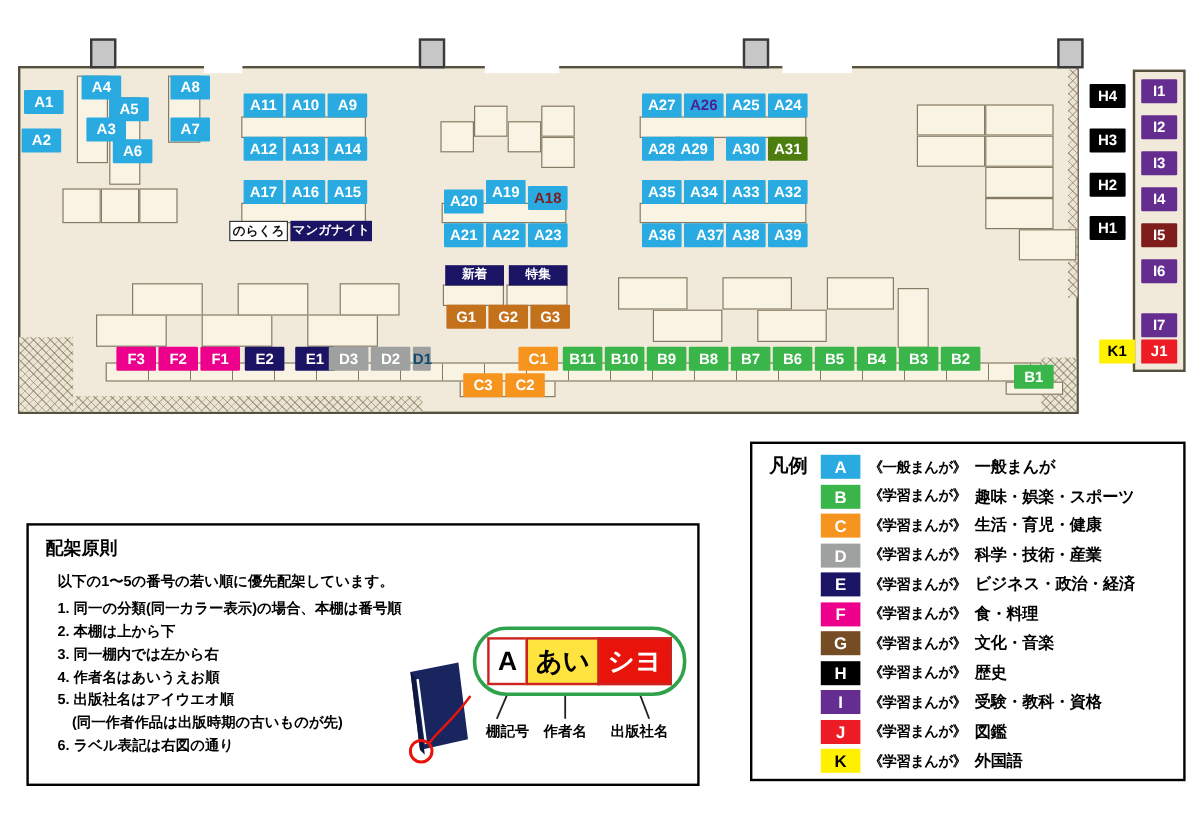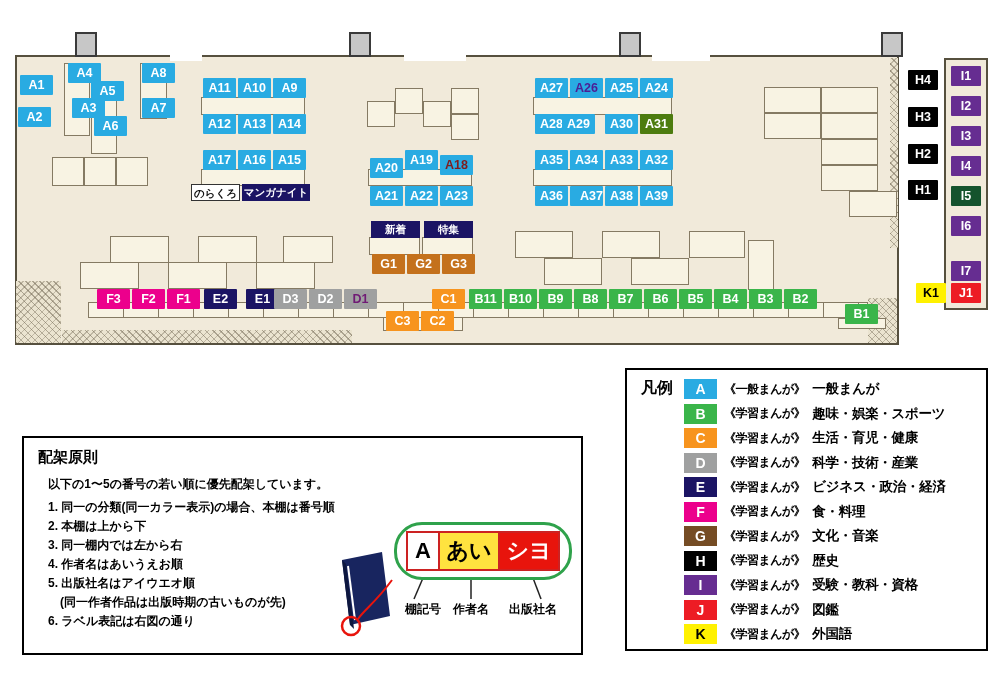--- a/index.html
+++ b/index.html
@@ -172,21 +172,21 @@
     <div class="slabel" style="left: 372px; top: 254px; width: 33px; background: rgb(196, 113, 28); color: rgb(255, 255, 255);">G1</div>
     <div class="slabel" style="left: 407px; top: 254px; width: 33px; background: rgb(196, 113, 28); color: rgb(255, 255, 255);">G2</div>
     <div class="slabel" style="left: 442px; top: 254px; width: 33px; background: rgb(196, 113, 28); color: rgb(255, 255, 255);">G3</div>
     <div class="slabel" style="left: 97px; top: 289px; width: 33px; background: rgb(236, 0, 140); color: rgb(255, 255, 255);">F3</div>
     <div class="slabel" style="left: 132px; top: 289px; width: 33px; background: rgb(236, 0, 140); color: rgb(255, 255, 255);">F2</div>
     <div class="slabel" style="left: 167px; top: 289px; width: 33px; background: rgb(236, 0, 140); color: rgb(255, 255, 255);">F1</div>
     <div class="slabel" style="left: 204px; top: 289px; width: 33px; background: rgb(27, 20, 100); color: rgb(255, 255, 255);">E2</div>
     <div class="slabel" style="left: 246px; top: 289px; width: 33px; background: rgb(27, 20, 100); color: rgb(255, 255, 255);">E1</div>
     <div class="slabel" style="left: 274px; top: 289px; width: 33px; background: rgb(159, 160, 160); color: rgb(255, 255, 255);">D3</div>
     <div class="slabel" style="left: 309px; top: 289px; width: 33px; background: rgb(159, 160, 160); color: rgb(255, 255, 255);">D2</div>
-    <div class="slabel" style="left: 344px; top: 289px; width: 33px; background: rgb(159, 160, 160); color: #701a75;">D1</div>
+    <div class="slabel" style="left: 344px; top: 289px; width: 15px; background: rgb(159, 160, 160); color: #0c4a6e;">D1</div>
     <div class="slabel" style="left: 432px; top: 289px; width: 33px; background: rgb(247, 148, 30); color: rgb(255, 255, 255);">C1</div>
     <div class="slabel" style="left: 469px; top: 289px; width: 33px; background: rgb(58, 181, 74); color: rgb(255, 255, 255);">B11</div>
     <div class="slabel" style="left: 504px; top: 289px; width: 33px; background: rgb(58, 181, 74); color: rgb(255, 255, 255);">B10</div>
     <div class="slabel" style="left: 539px; top: 289px; width: 33px; background: rgb(58, 181, 74); color: rgb(255, 255, 255);">B9</div>
     <div class="slabel" style="left: 574px; top: 289px; width: 33px; background: rgb(58, 181, 74); color: rgb(255, 255, 255);">B8</div>
     <div class="slabel" style="left: 609px; top: 289px; width: 33px; background: rgb(58, 181, 74); color: rgb(255, 255, 255);">B7</div>
     <div class="slabel" style="left: 644px; top: 289px; width: 33px; background: rgb(58, 181, 74); color: rgb(255, 255, 255);">B6</div>
     <div class="slabel" style="left: 679px; top: 289px; width: 33px; background: rgb(58, 181, 74); color: rgb(255, 255, 255);">B5</div>
     <div class="slabel" style="left: 714px; top: 289px; width: 33px; background: rgb(58, 181, 74); color: rgb(255, 255, 255);">B4</div>
     <div class="slabel" style="left: 749px; top: 289px; width: 33px; background: rgb(58, 181, 74); color: rgb(255, 255, 255);">B3</div>
@@ -195,21 +195,21 @@
     <div class="slabel" style="left: 421px; top: 311px; width: 33px; background: rgb(247, 148, 30); color: rgb(255, 255, 255);">C2</div>
     <div class="slabel" style="left: 845px; top: 304px; width: 33px; background: rgb(58, 181, 74); color: rgb(255, 255, 255);">B1</div>
     <div class="slabel" style="left: 908px; top: 70px; width: 30px; background: rgb(0, 0, 0); color: rgb(255, 255, 255);">H4</div>
     <div class="slabel" style="left: 908px; top: 107px; width: 30px; background: rgb(0, 0, 0); color: rgb(255, 255, 255);">H3</div>
     <div class="slabel" style="left: 908px; top: 144px; width: 30px; background: rgb(0, 0, 0); color: rgb(255, 255, 255);">H2</div>
     <div class="slabel" style="left: 908px; top: 180px; width: 30px; background: rgb(0, 0, 0); color: rgb(255, 255, 255);">H1</div>
     <div class="slabel" style="left: 951px; top: 66px; width: 30px; background: rgb(102, 45, 145); color: rgb(255, 255, 255);">I1</div>
     <div class="slabel" style="left: 951px; top: 96px; width: 30px; background: rgb(102, 45, 145); color: rgb(255, 255, 255);">I2</div>
     <div class="slabel" style="left: 951px; top: 126px; width: 30px; background: rgb(102, 45, 145); color: rgb(255, 255, 255);">I3</div>
     <div class="slabel" style="left: 951px; top: 156px; width: 30px; background: rgb(102, 45, 145); color: rgb(255, 255, 255);">I4</div>
-    <div class="slabel" style="left: 951px; top: 186px; width: 30px; background: #14532d; color: rgb(255, 255, 255);">I5</div>
+    <div class="slabel" style="left: 951px; top: 186px; width: 30px; background: #7f1d1d; color: rgb(255, 255, 255);">I5</div>
     <div class="slabel" style="left: 951px; top: 216px; width: 30px; background: rgb(102, 45, 145); color: rgb(255, 255, 255);">I6</div>
     <div class="slabel" style="left: 951px; top: 261px; width: 30px; background: rgb(102, 45, 145); color: rgb(255, 255, 255);">I7</div>
     <div class="slabel" style="left: 916px; top: 283px; width: 30px; background: rgb(255, 241, 0); color: rgb(0, 0, 0);">K1</div>
     <div class="slabel" style="left: 951px; top: 283px; width: 30px; background: rgb(237, 28, 36); color: rgb(255, 255, 255);">J1</div>
     <div class="tag light" style="left: 191px; top: 184px; width: 49px;">のらくろ</div>
     <div class="tag dark" style="left: 242px; top: 184px; width: 68px;">マンガナイト</div>
     <div class="tag dark" style="left: 371px; top: 221px; width: 49px;">新着</div>
     <div class="tag dark" style="left: 424px; top: 221px; width: 49px;">特集</div>
   </div>
 

